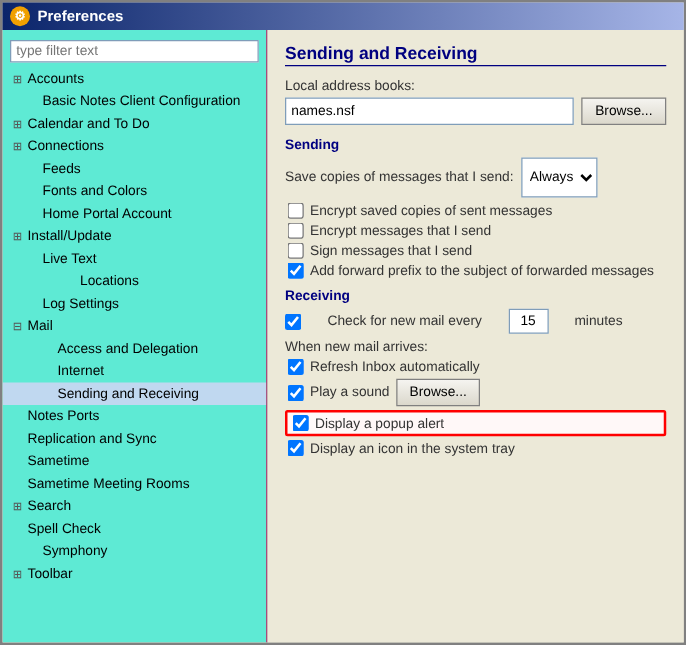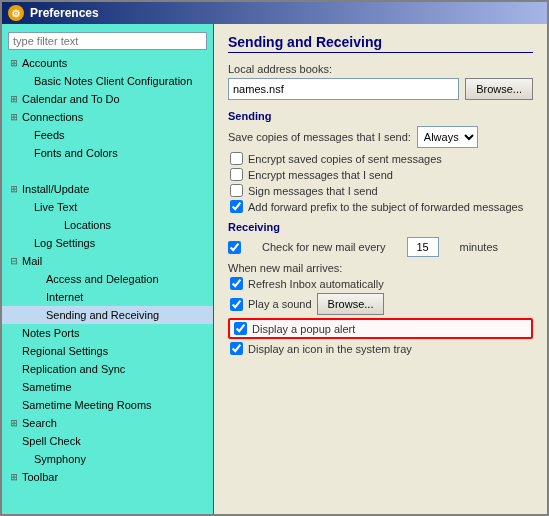--- a/index.html
+++ b/index.html
@@ -145,21 +145,21 @@
     }
     .select-label {
       font-size: 11px;
       color: #333;
     }
     .select-box {
       padding: 1px 2px;
       border: 1px solid #7f9db9;
       font-size: 11px;
       background: white;
-      height: 22px;
+      height: 32px;
     }
     .checkbox-row {
       display: flex;
       align-items: center;
       gap: 5px;
       margin: 3px 0;
       padding-left: 2px;
     }
     .checkbox-row input[type=checkbox] {
       margin: 0;
@@ -243,20 +243,21 @@
           <div class="tree-item" style="padding-left: 16px;">
             <span class="tree-expander"></span>
             <span class="tree-label">Feeds</span>
           </div>
           <div class="tree-item" style="padding-left: 16px;">
             <span class="tree-expander"></span>
             <span class="tree-label">Fonts and Colors</span>
           </div>
           <div class="tree-item" style="padding-left: 16px;">
             <span class="tree-expander"></span>
+            <span class="tree-label">Home Portal Account</span>
           </div>
           <div class="tree-item" style="padding-left: 4px;">
             <span class="tree-expander">⊞</span>
             <span class="tree-label">Install/Update</span>
           </div>
           <div class="tree-item" style="padding-left: 16px;">
             <span class="tree-expander"></span>
             <span class="tree-label">Live Text</span>
           </div>
           <div class="tree-item" style="padding-left: 16px; margin-left: 30px;">
@@ -279,24 +280,20 @@
             <span class="tree-expander"></span>
             <span class="tree-label">Internet</span>
           </div>
           <div class="tree-item selected" style="padding-left: 28px;">
             <span class="tree-expander"></span>
             <span class="tree-label">Sending and Receiving</span>
           </div>
           <div class="tree-item" style="padding-left: 4px;">
             <span class="tree-expander"></span>
             <span class="tree-label">Notes Ports</span>
-          </div>
-          <div class="tree-item" style="padding-left: 4px;">
-            <span class="tree-expander"></span>
-            <span class="tree-label">Regional Settings</span>
           </div>
           <div class="tree-item" style="padding-left: 4px; text-align: right;">
             <span class="tree-expander"></span>
             <span class="tree-label">Replication and Sync</span>
           </div>
           <div class="tree-item" style="padding-left: 4px;">
             <span class="tree-expander"></span>
             <span class="tree-label">Sametime</span>
           </div>
           <div class="tree-item" style="padding-left: 4px;">

